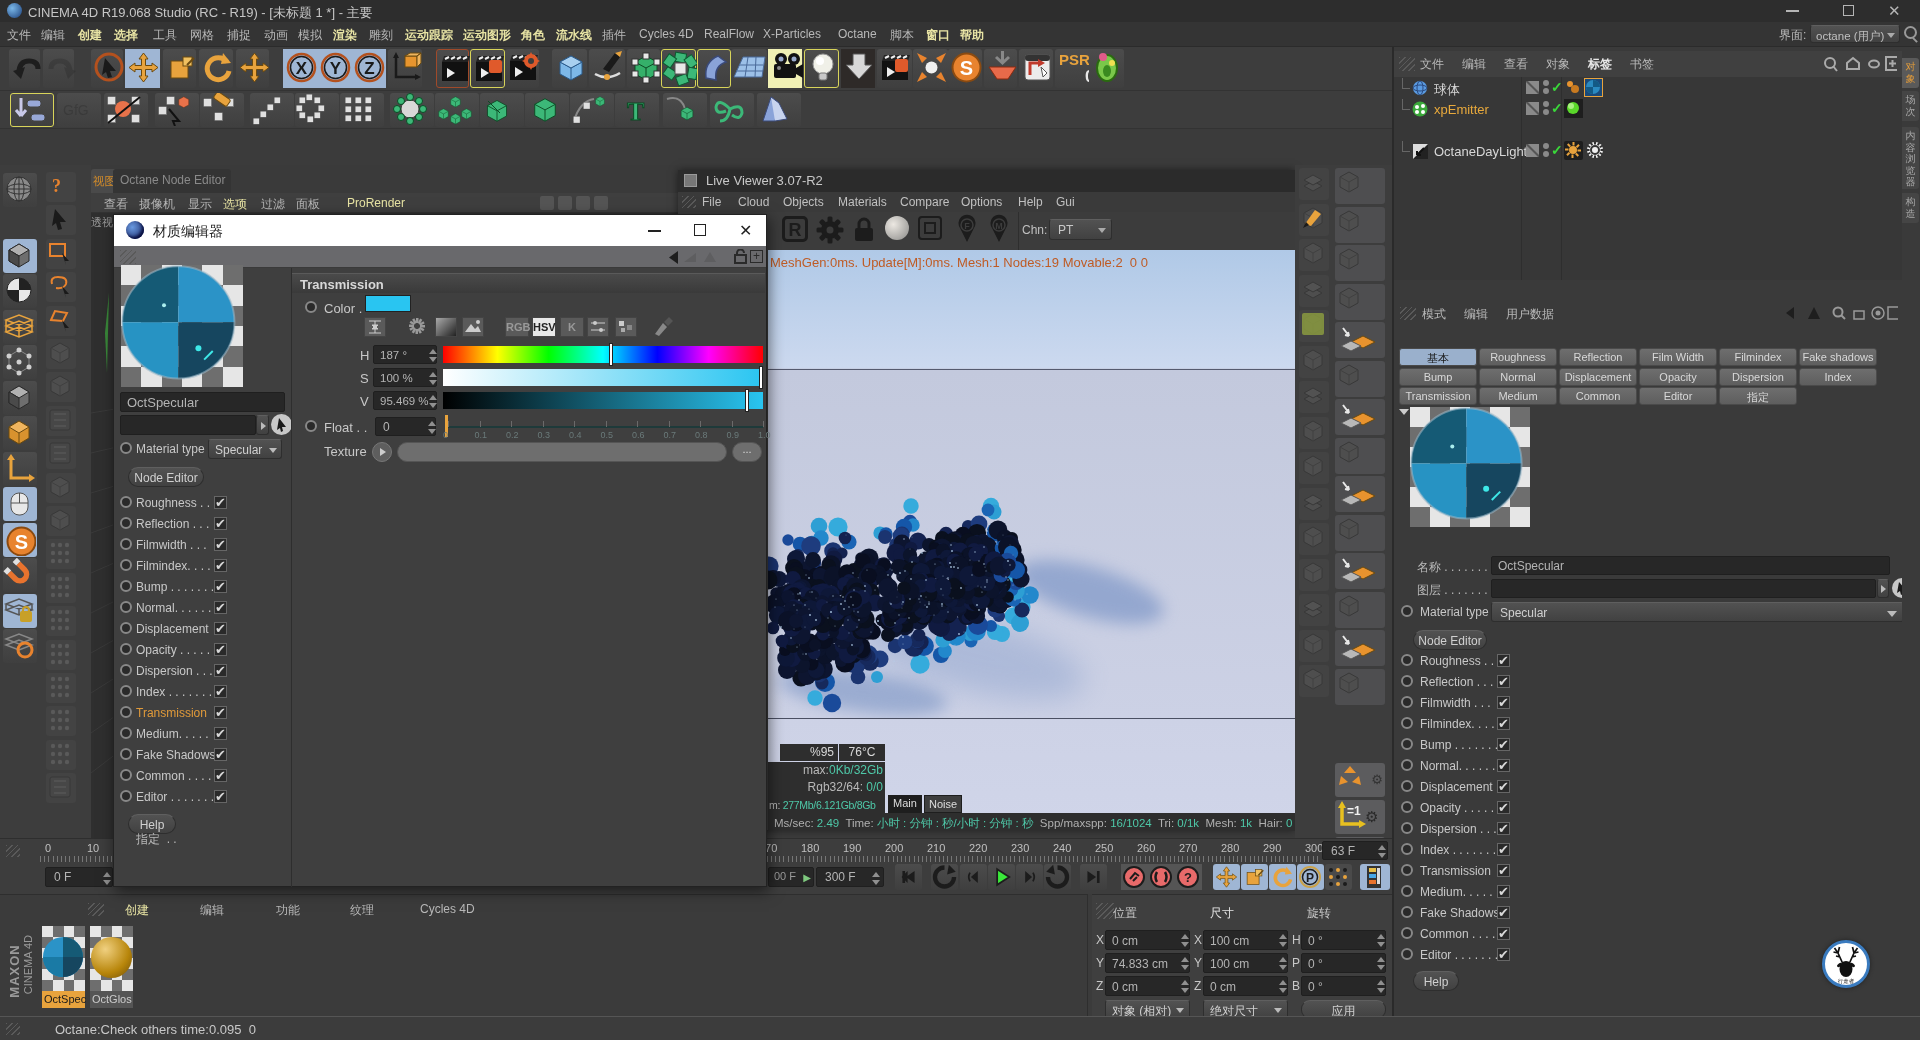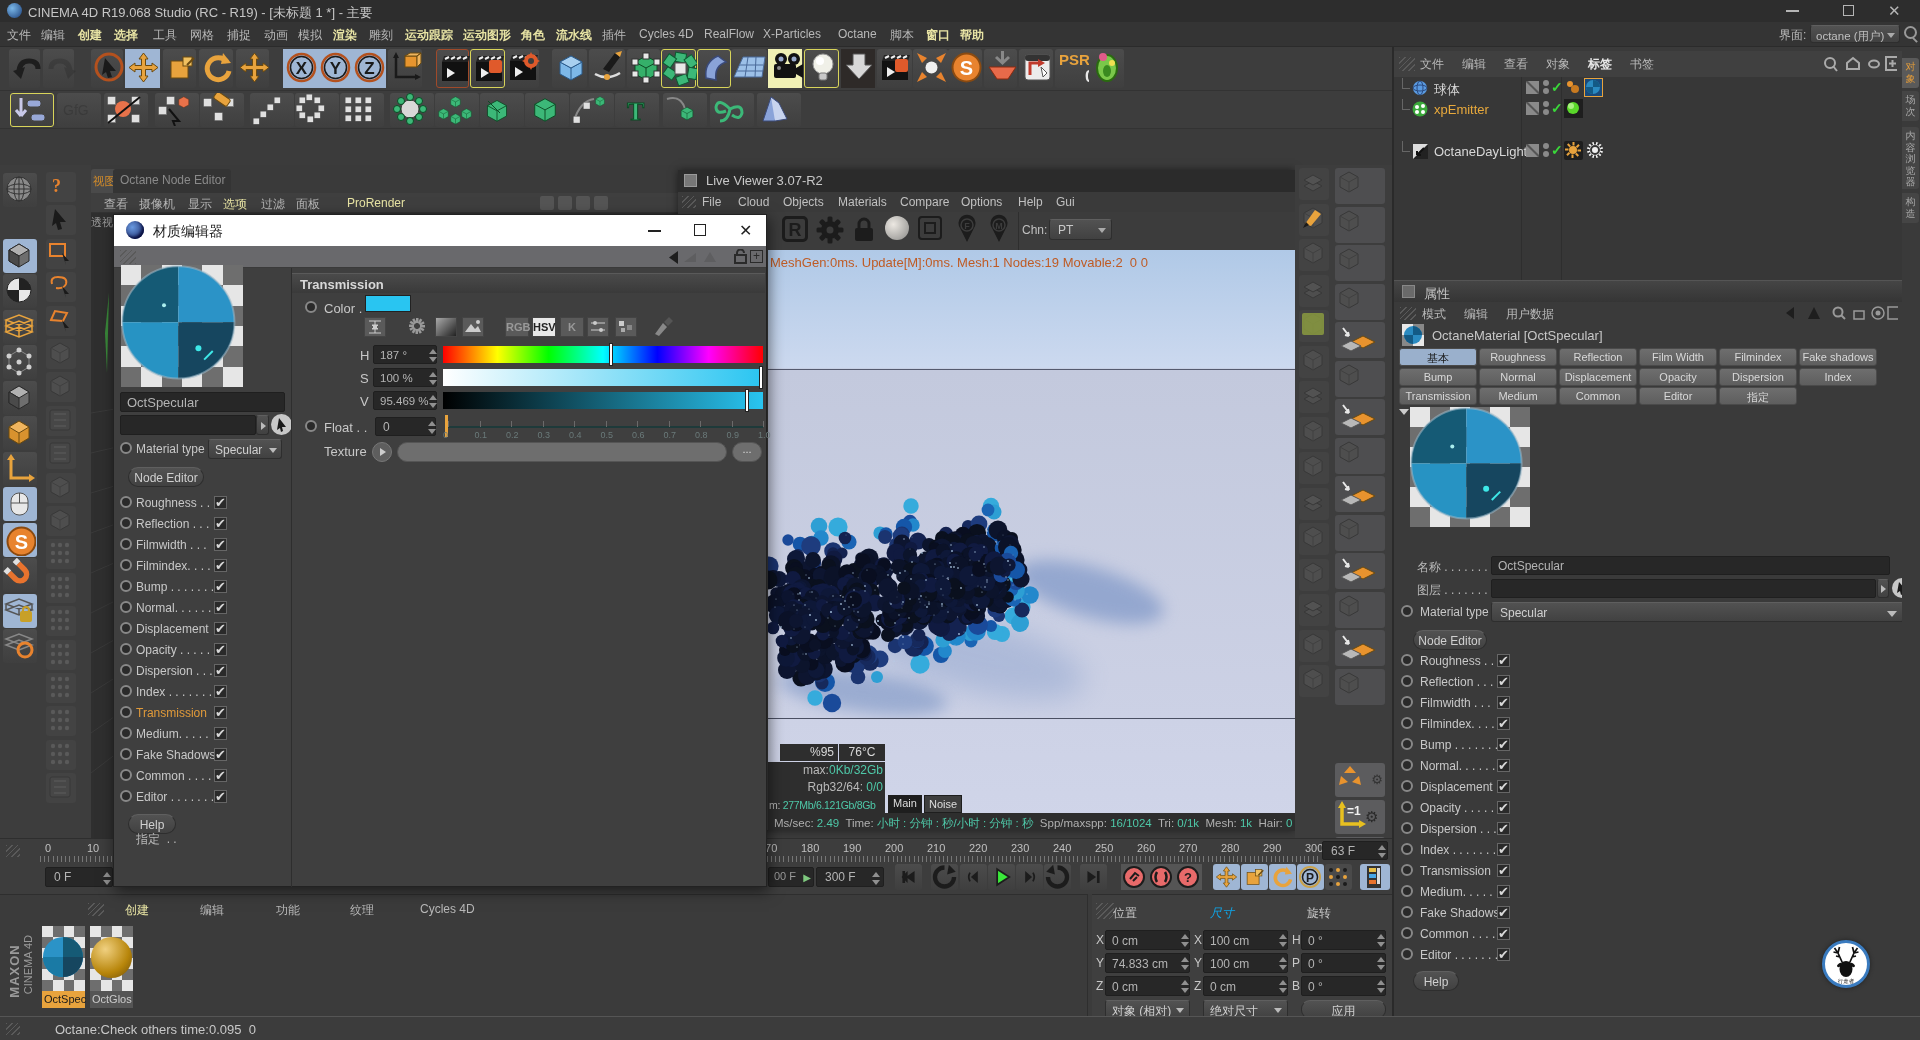--- a/index.html
+++ b/index.html
@@ -1796,51 +1796,35 @@
             <rect x="8" y="0.5" width="2" height="3" fill="#333" transform="rotate(150 9 9)"></rect>
             <rect x="8" y="0.5" width="2" height="3" fill="#333" transform="rotate(180 9 9)"></rect>
             <rect x="8" y="0.5" width="2" height="3" fill="#333" transform="rotate(210 9 9)"></rect>
             <rect x="8" y="0.5" width="2" height="3" fill="#333" transform="rotate(240 9 9)"></rect>
             <rect x="8" y="0.5" width="2" height="3" fill="#333" transform="rotate(270 9 9)"></rect>
             <rect x="8" y="0.5" width="2" height="3" fill="#333" transform="rotate(300 9 9)"></rect>
             <rect x="8" y="0.5" width="2" height="3" fill="#333" transform="rotate(330 9 9)"></rect>
           </svg></div>
       </div>
     </div>
-    <div class="abs" style="left:0;top:233px;width:510px;height:22px;background:linear-gradient(#454545,#353535);border-top:1px solid #555;">
-      <div class="abs" style="left:8px;top:4px;width:13px;height:13px;background:#6a6a6a;border:1px solid #888;"></div>
-      <div class="abs" style="left:30px;top:4px;color:#c8c8c8;font-size:13px;">属性</div>
-    </div>
     <div class="abs" style="left:0;top:255px;width:510px;height:22px;">
       <div class="abs grip" style="left:6px;top:5px;width:16px;height:13px;"></div>
       <div class="abs txt" style="left:28px;top:4px;">模式</div>
       <div class="abs txt" style="left:70px;top:4px;">编辑</div>
       <div class="abs txt" style="left:112px;top:4px;">用户数据</div>
       <svg class="abs" style="left:388px;top:3px" width="116" height="16">
         <path d="M12 2 L4 8 L12 14 Z" fill="#1e1e1e"></path>
         <path d="M26 14 L32 2 L38 14 Z" fill="#1e1e1e"></path>
         <circle cx="56" cy="7" r="4.5" fill="none" stroke="#999" stroke-width="2"></circle>
         <path d="M59 10 L63 14" stroke="#999" stroke-width="2"></path>
         <rect x="72" y="6" width="10" height="8" fill="none" stroke="#999" stroke-width="1.5"></rect>
         <circle cx="96" cy="8" r="6" fill="none" stroke="#999" stroke-width="1.5"></circle>
         <circle cx="96" cy="8" r="2.5" fill="#999"></circle>
         <rect x="106" y="2" width="12" height="12" fill="none" stroke="#999" stroke-width="1.5"></rect>
       </svg>
-    </div>
-    <div class="abs" style="left:0;top:277px;width:510px;height:24px;">
-      <div class="abs" style="left:8px;top:0px;width:22px;height:22px;background:#b8b8b8;"><svg width="22" height="22">
-          <rect width="11" height="11" fill="#e8e8e8"></rect>
-          <rect x="11" width="11" height="11" fill="#888"></rect>
-          <rect y="11" width="11" height="11" fill="#888"></rect>
-          <rect x="11" y="11" width="11" height="11" fill="#e8e8e8"></rect>
-          <circle cx="11" cy="11" r="9" fill="#2a8ac0"></circle>
-          <path d="M11 2 A9 9 0 0 1 20 11 L11 11 Z" fill="#135a85"></path>
-          <path d="M11 20 A9 9 0 0 1 2 11 L11 11 Z" fill="#135a85"></path>
-        </svg></div>
-      <div class="abs" style="left:38px;top:4px;color:#c8c8c8;font-size:13px;">OctaneMaterial [OctSpecular]</div>
     </div>
     <div class="abs" style="left:5px;top:301.0px;width:78px;height:18px;background:#9ab0cc;border-radius:3px;border:1px solid #4a4a4a;color:#1a1a1a;font-size:11px;text-align:center;padding-top:2px;overflow:hidden;">基本</div>
     <div class="abs" style="left:85px;top:301.0px;width:78px;height:18px;background:linear-gradient(#6e6e6e,#5e5e5e);border-radius:3px;border:1px solid #4a4a4a;color:#d8d8d8;font-size:11px;text-align:center;padding-top:2px;overflow:hidden;">Roughness</div>
     <div class="abs" style="left:165px;top:301.0px;width:78px;height:18px;background:linear-gradient(#6e6e6e,#5e5e5e);border-radius:3px;border:1px solid #4a4a4a;color:#d8d8d8;font-size:11px;text-align:center;padding-top:2px;overflow:hidden;">Reflection</div>
     <div class="abs" style="left:245px;top:301.0px;width:78px;height:18px;background:linear-gradient(#6e6e6e,#5e5e5e);border-radius:3px;border:1px solid #4a4a4a;color:#d8d8d8;font-size:11px;text-align:center;padding-top:2px;overflow:hidden;">Film Width</div>
     <div class="abs" style="left:325px;top:301.0px;width:78px;height:18px;background:linear-gradient(#6e6e6e,#5e5e5e);border-radius:3px;border:1px solid #4a4a4a;color:#d8d8d8;font-size:11px;text-align:center;padding-top:2px;overflow:hidden;">Filmindex</div>
     <div class="abs" style="left:405px;top:301.0px;width:78px;height:18px;background:linear-gradient(#6e6e6e,#5e5e5e);border-radius:3px;border:1px solid #4a4a4a;color:#d8d8d8;font-size:11px;text-align:center;padding-top:2px;overflow:hidden;">Fake shadows</div>
     <div class="abs" style="left:5px;top:320.5px;width:78px;height:18px;background:linear-gradient(#6e6e6e,#5e5e5e);border-radius:3px;border:1px solid #4a4a4a;color:#d8d8d8;font-size:11px;text-align:center;padding-top:2px;overflow:hidden;">Bump</div>
     <div class="abs" style="left:85px;top:320.5px;width:78px;height:18px;background:linear-gradient(#6e6e6e,#5e5e5e);border-radius:3px;border:1px solid #4a4a4a;color:#d8d8d8;font-size:11px;text-align:center;padding-top:2px;overflow:hidden;">Normal</div>
     <div class="abs" style="left:165px;top:320.5px;width:78px;height:18px;background:linear-gradient(#6e6e6e,#5e5e5e);border-radius:3px;border:1px solid #4a4a4a;color:#d8d8d8;font-size:11px;text-align:center;padding-top:2px;overflow:hidden;">Displacement</div>
@@ -2168,21 +2152,21 @@
       <div class="abs" style="left:10.8px;top:53.8px;width:10.8px;height:10.8px;background:#e6e6e6;"></div>
       <div class="abs" style="left:21.5px;top:53.8px;width:10.8px;height:10.8px;background:#6e6e6e;"></div>
       <div class="abs" style="left:32.2px;top:53.8px;width:10.8px;height:10.8px;background:#e6e6e6;"></div>
       <div class="abs" style="left:1px;top:11px;width:41px;height:41px;border-radius:50%;background:radial-gradient(circle at 35% 30%,#f0d080,#b8860b 60%,#6a4a08);"></div>
       <div class="abs" style="left:0;top:65px;width:43px;height:17px;background:#555555;color:#cccccc;font-size:11px;padding:2px 0 0 2px;">OctGlos</div>
     </div>
   </div>
 <div class="abs" style="left:1092px;top:894px;width:300px;height:122px;background:#3f3f3f;border-top:1px solid #2e2e2e;">
     <div class="abs grip" style="left:4px;top:8px;width:18px;height:16px;"></div>
     <div class="abs txt" style="left:21px;top:10px;color:#c8c8c8;">位置</div>
-    <div class="abs txt" style="left:118px;top:10px;color:#0ea5e9;font-style:italic;">尺寸</div>
+    <div class="abs txt" style="left:118px;top:10px;color:#e5e5e5;">尺寸</div>
     <div class="abs txt" style="left:215px;top:10px;color:#c8c8c8;">旋转</div>
     <div class="abs txt" style="left:4px;top:38px;color:#c8c8c8;">X</div>
     <div class="abs fld" style="left:13px;top:35px;width:85px;height:20px;padding:3px 0 0 6px;">0 cm</div>
     <div class="abs" style="left:89px;top:36px;width:9px;height:18px;">
       <div style="width:0;height:0;border-left:4px solid transparent;border-right:4px solid transparent;border-bottom:5px solid #909090;margin-top:3px"></div>
       <div style="width:0;height:0;border-left:4px solid transparent;border-right:4px solid transparent;border-top:5px solid #909090;margin-top:3px"></div>
     </div>
     <div class="abs txt" style="left:102px;top:38px;color:#c8c8c8;">X</div>
     <div class="abs fld" style="left:111px;top:35px;width:85px;height:20px;padding:3px 0 0 6px;">100 cm</div>
     <div class="abs" style="left:187px;top:36px;width:9px;height:18px;">

